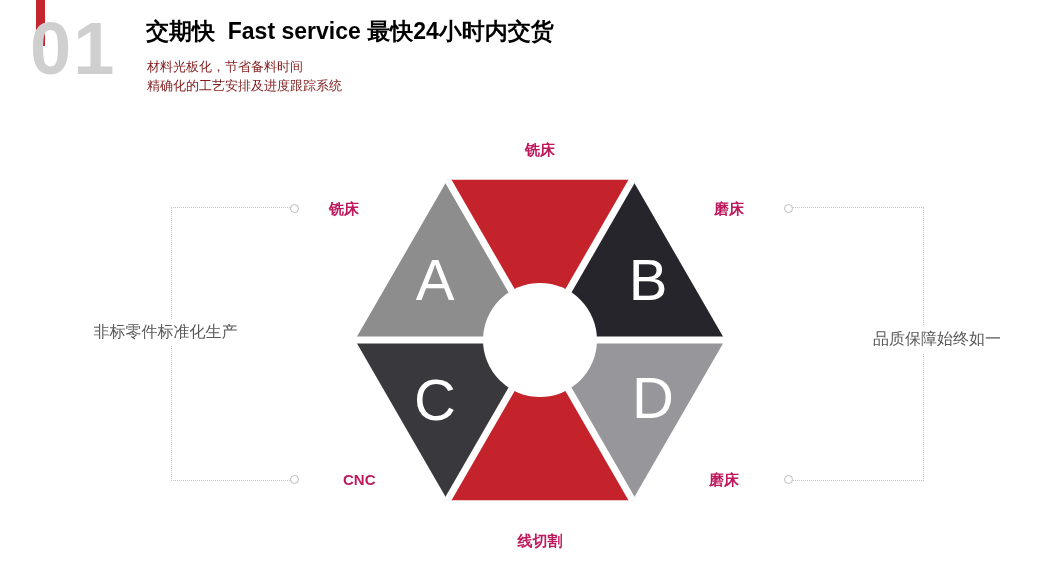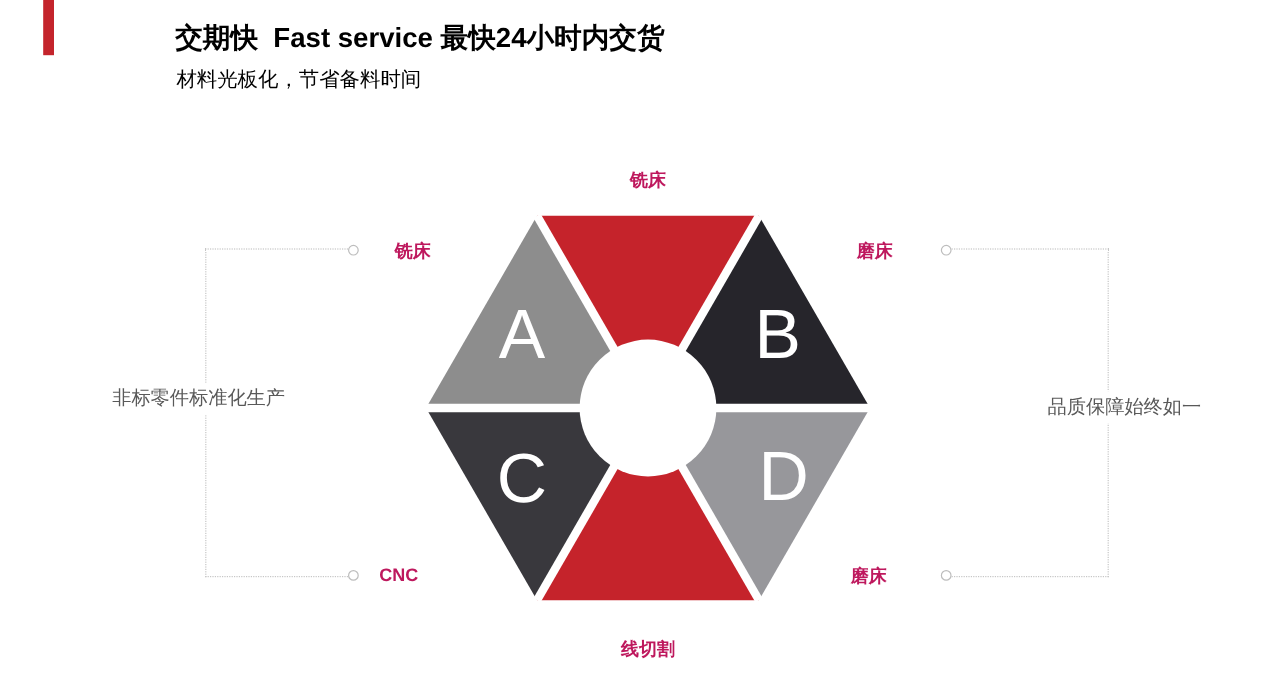--- a/index.html
+++ b/index.html
@@ -3,21 +3,21 @@
 <meta charset="utf-8">
 <style>
   html, body { margin: 0; padding: 0; background: #ffffff; }
   body { font-family: "Liberation Sans", "DejaVu Sans", sans-serif; }
   .page { position: relative; width: 1060px; height: 576px; background: #ffffff; overflow: hidden; }
 
   
   .accent-bar { position: absolute; left: 36px; top: 0; width: 9px; height: 46px; background: #c4242c; }
   .big-index { position: absolute; left: 30px; top: 8px; font-size: 74px; font-weight: bold; color: #cfcfcf; line-height: 1.1; letter-spacing: 2px; }
   .title { position: absolute; left: 146px; top: 16px; font-size: 23px; font-weight: bold; color: #000000; white-space: pre; }
-  .bullets { position: absolute; left: 147px; top: 57px; font-size: 17px; color: #000000; line-height: 19px; }
+  .bullets { position: absolute; left: 147px; top: 57px; font-size: 13px; color: #7f1d1d; line-height: 19px; }
   .bullets div { white-space: pre; }
 
   
   .side-note { position: absolute; font-size: 16px; color: #595959; background: #ffffff; text-align: center; padding: 3px 0; }
   .side-note.left  { left: 38px;  top: 319px; width: 255px; }
   .side-note.right { left: 828px; top: 326px; width: 218px; }
 
   
   .bracket { position: absolute; border: 1px dotted #c6c6c6; }
   .bracket.left  { left: 171px; top: 207px; width: 120px; height: 272px; border-right: none; }
@@ -27,37 +27,39 @@
   .endpoint.lb { left: 290px; top: 475px; }
   .endpoint.rt { left: 784px; top: 204px; }
   .endpoint.rb { left: 784px; top: 475px; }
 
   
   .machine-label { position: absolute; font-size: 15px; color: #be185d; font-weight: bold; }
   .machine-label.center { width: 200px; left: 440px; text-align: center; }
   .machine-label.top    { top: 141px; }
   .machine-label.bottom { top: 532px; }
   .machine-label.lt { left: 329px; top: 200px; }
-  .machine-label.lb { left: 316px; top: 471px; }
+  .machine-label.lb { left: 343px; top: 471px; }
   .machine-label.rt { left: 714px; top: 200px; }
   .machine-label.rb { left: 709px; top: 471px; }
 
   
   .hex-wrap { position: absolute; left: 340px; top: 160px; width: 400px; height: 360px; }
   .hex-letter { font-size: 58px; fill: #ffffff; font-family: "Liberation Sans", sans-serif; }
 </style>
 </head>
 <body>
 
 <div class="page">
 
   <div class="accent-bar"></div>
+  <div class="big-index">01</div>
   <div class="title">交期快  Fast service 最快24小时内交货</div>
   <div class="bullets">
     <div>材料光板化，节省备料时间</div>
+    <div>精确化的工艺安排及进度跟踪系统</div>
   </div>
 
   <div class="bracket left"></div>
   <div class="bracket right"></div>
   <div class="endpoint lt"></div>
   <div class="endpoint lb"></div>
   <div class="endpoint rt"></div>
   <div class="endpoint rb"></div>
 
   <div class="side-note left">非标零件标准化生产</div>

